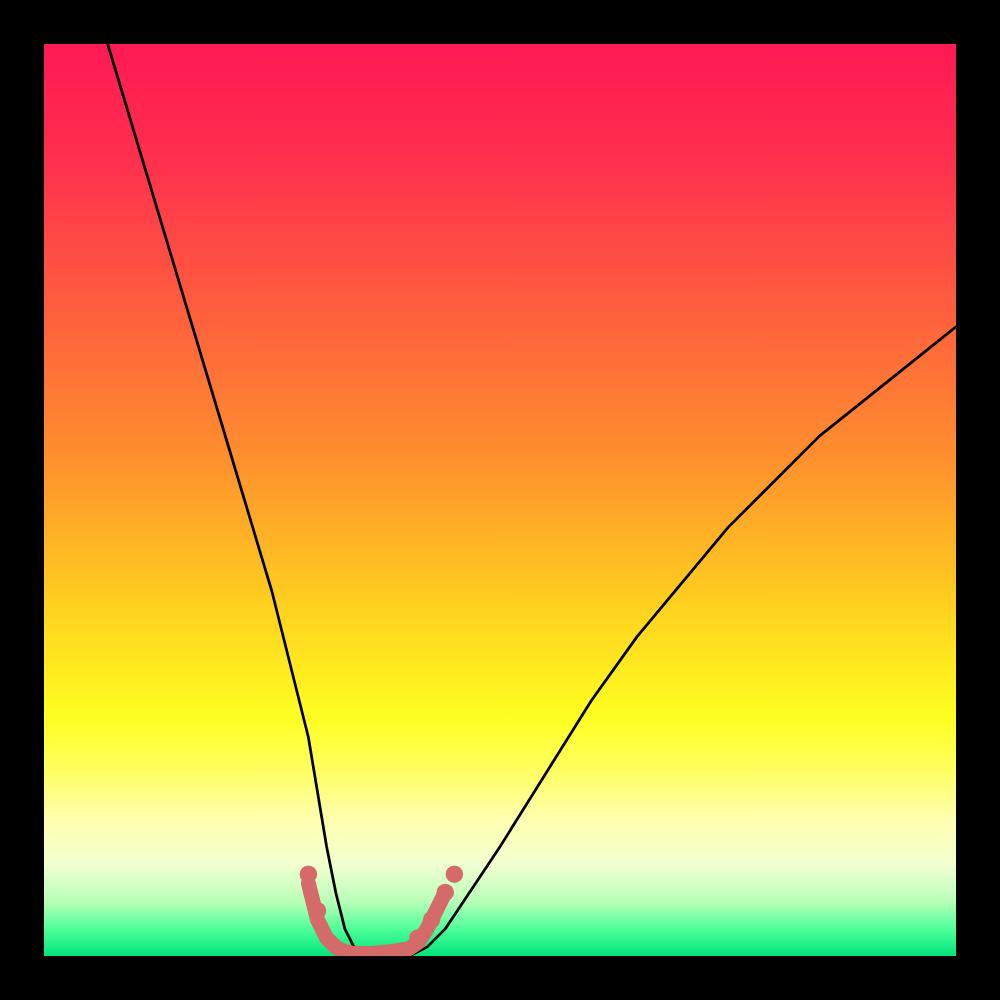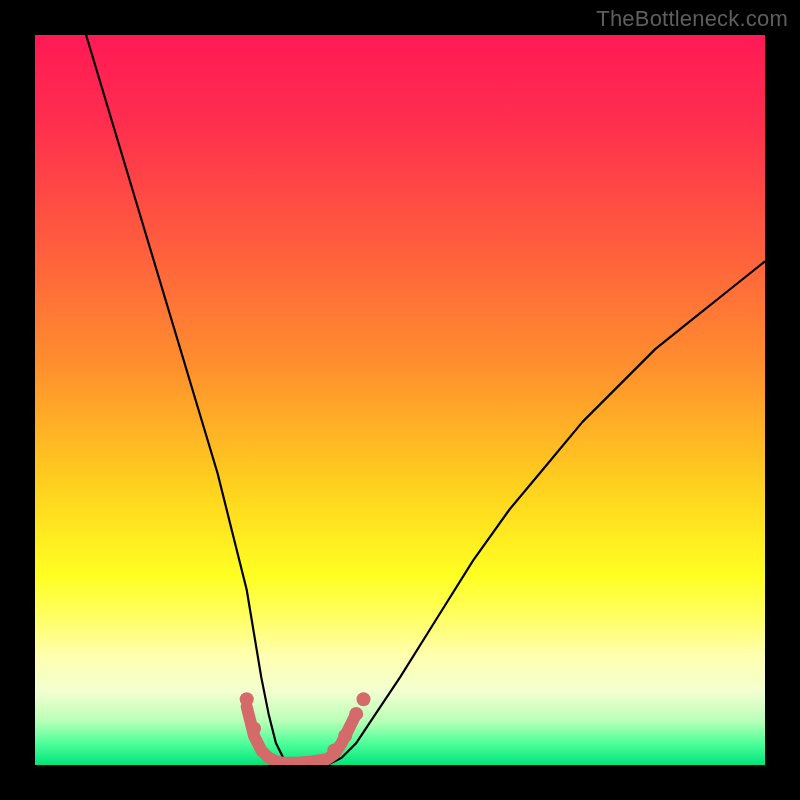--- a/index.html
+++ b/index.html
@@ -86,14 +86,13 @@
           <circle cx="211.70" cy="664.30" r="7" fill="#d46a6a"></circle>
           <circle cx="219.00" cy="693.50" r="7" fill="#d46a6a"></circle>
           <circle cx="299.30" cy="715.40" r="7" fill="#d46a6a"></circle>
           <circle cx="310.25" cy="700.80" r="7" fill="#d46a6a"></circle>
           <circle cx="321.20" cy="678.90" r="7" fill="#d46a6a"></circle>
           <circle cx="328.50" cy="664.30" r="7" fill="#d46a6a"></circle>
         </g>
     </svg>
   </div>
 
-  <div class="watermark">TheBottleneck.com</div>
 </div>
 
 </body></html>

